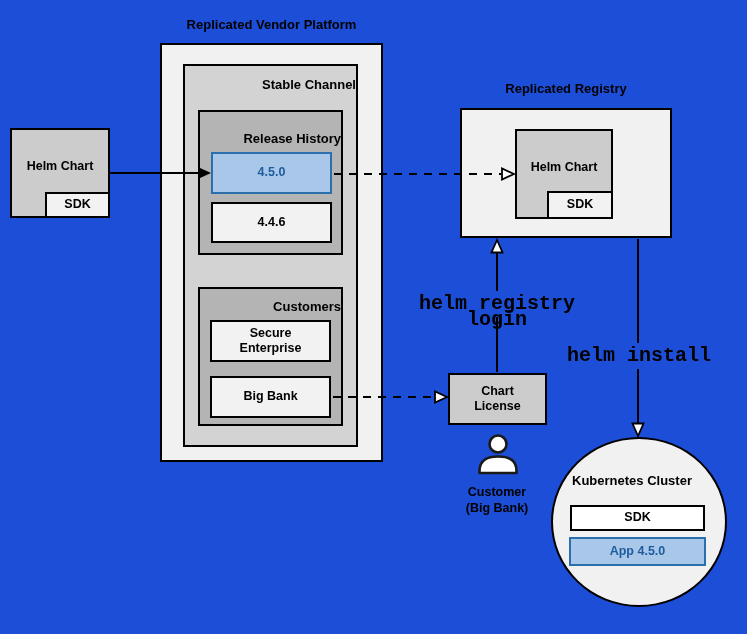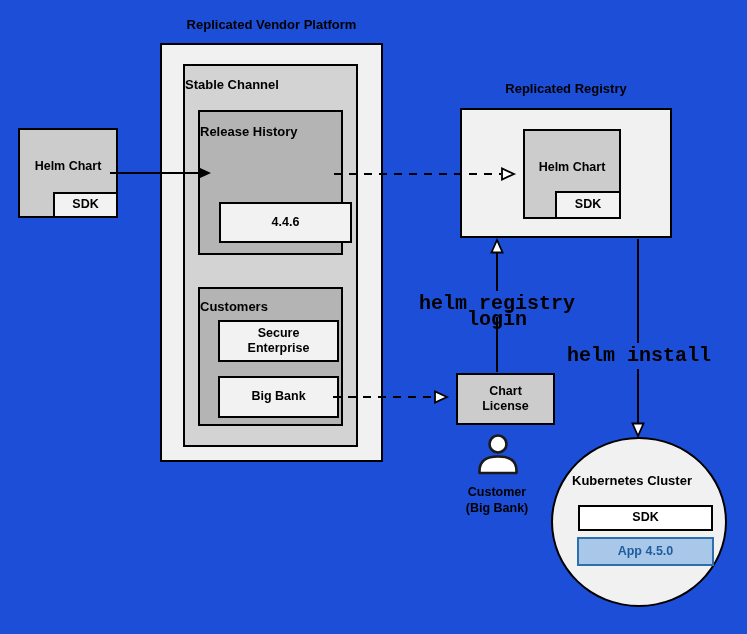--- a/index.html
+++ b/index.html
@@ -14,46 +14,47 @@
   .box{position:absolute;border:2px solid var(--ink);}
   .fill-lightest{background:#f1f1f1;}
   .fill-light{background:#d3d3d3;}
   .fill-mid{background:#b4b4b4;}
   .fill-gray{background:#cccccc;}
   .fill-pale{background:#f2f2f2;}
   .fill-white{background:#ffffff;}
   .fill-blue{background:var(--hl-fill);border-color:var(--hl-border);}
   .lbl{position:absolute;font-weight:bold;color:#000;text-align:center;white-space:pre-line;}
   .title{font-size:13px;line-height:14px;}
-  .sec-title{position:absolute;left:0;right:0;text-align:left;font-weight:bold;font-size:13px;line-height:14px;}
-  .center-lbl{display:flex;align-items:center;justify-content:center;font-weight:bold;font-size:12.5px;line-height:15.5px;text-align:center;white-space:pre-line;margin-left:8px;}
+  .sec-title{position:absolute;left:0;right:0;text-align:right;font-weight:bold;font-size:13px;line-height:14px;}
+  .center-lbl{display:flex;align-items:center;justify-content:center;font-weight:bold;font-size:12.5px;line-height:15.5px;text-align:center;white-space:pre-line;}
   .blue-txt{color:var(--hl-text);}
   .mono{font-family:"Liberation Mono","DejaVu Sans Mono",monospace;font-weight:bold;font-size:20px;line-height:16px;}
   .circle{border-radius:50%;}
   svg.overlay{position:absolute;left:0;top:0;pointer-events:none;}
 </style>
 </head>
 <body>
 
 <div id="canvas">
 
   <div class="lbl title" style="left:160px;top:18px;width:223px;">Replicated Vendor Platform</div>
 
   <div class="box fill-lightest" style="left:160px;top:43px;width:223px;height:419px;"></div>
 
   <div class="box fill-light" style="left:183px;top:64px;width:175px;height:383px;">
     <div class="sec-title" style="top:12px;">Stable Channel</div>
   </div>
 
   <div class="box fill-mid" style="left:198px;top:110px;width:145px;height:145px;">
-    <div class="sec-title" style="top:13px;">Release History</div>
+    <div class="sec-title" style="top:20px;">Release History</div>
   </div>
 
+  <div class="box fill-blue center-lbl blue-txt" style="left:211px;top:152px;width:121px;height:42px;">4.5.0</div>
 
-  <div class="box fill-pale center-lbl" style="left:211px;top:202px;width:133px;height:41px;">4.4.6</div>
+  <div class="box fill-pale center-lbl" style="left:211px;top:202px;width:121px;height:41px;">4.4.6</div>
 
   <div class="box fill-mid" style="left:198px;top:287px;width:145px;height:139px;">
     <div class="sec-title" style="top:11px;">Customers</div>
   </div>
 
   <div class="box fill-pale center-lbl" style="left:210px;top:376px;width:121px;height:42px;">Big Bank</div>
 
   <div class="box fill-pale center-lbl" style="left:210px;top:320px;width:121px;height:42px;">Secure
 Enterprise</div>
 

